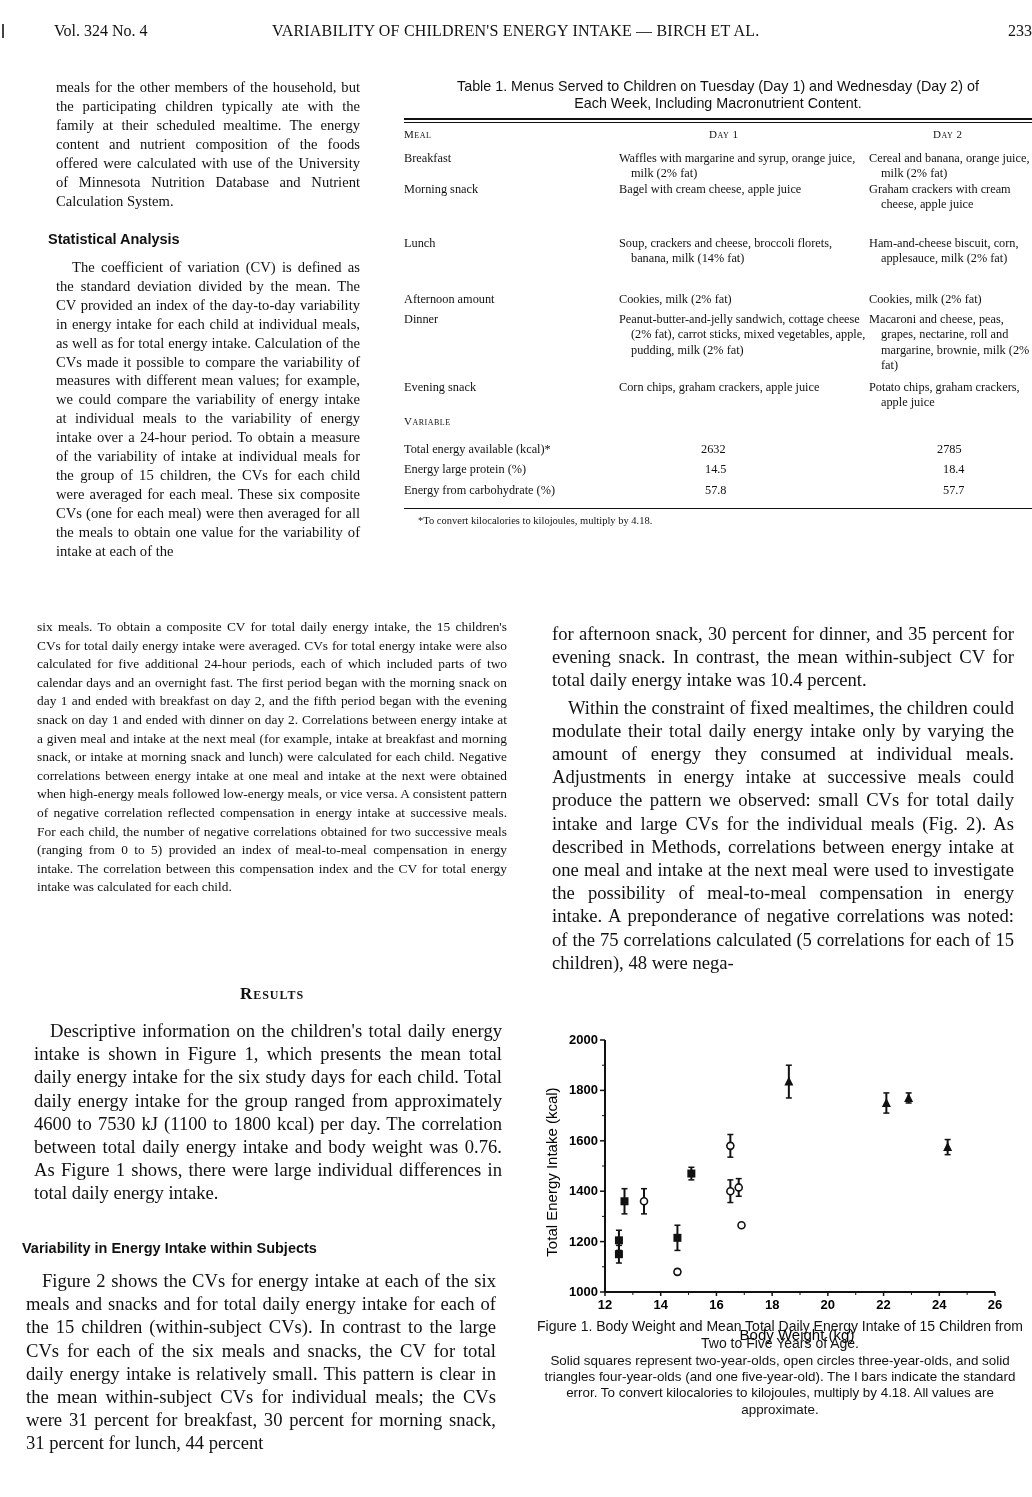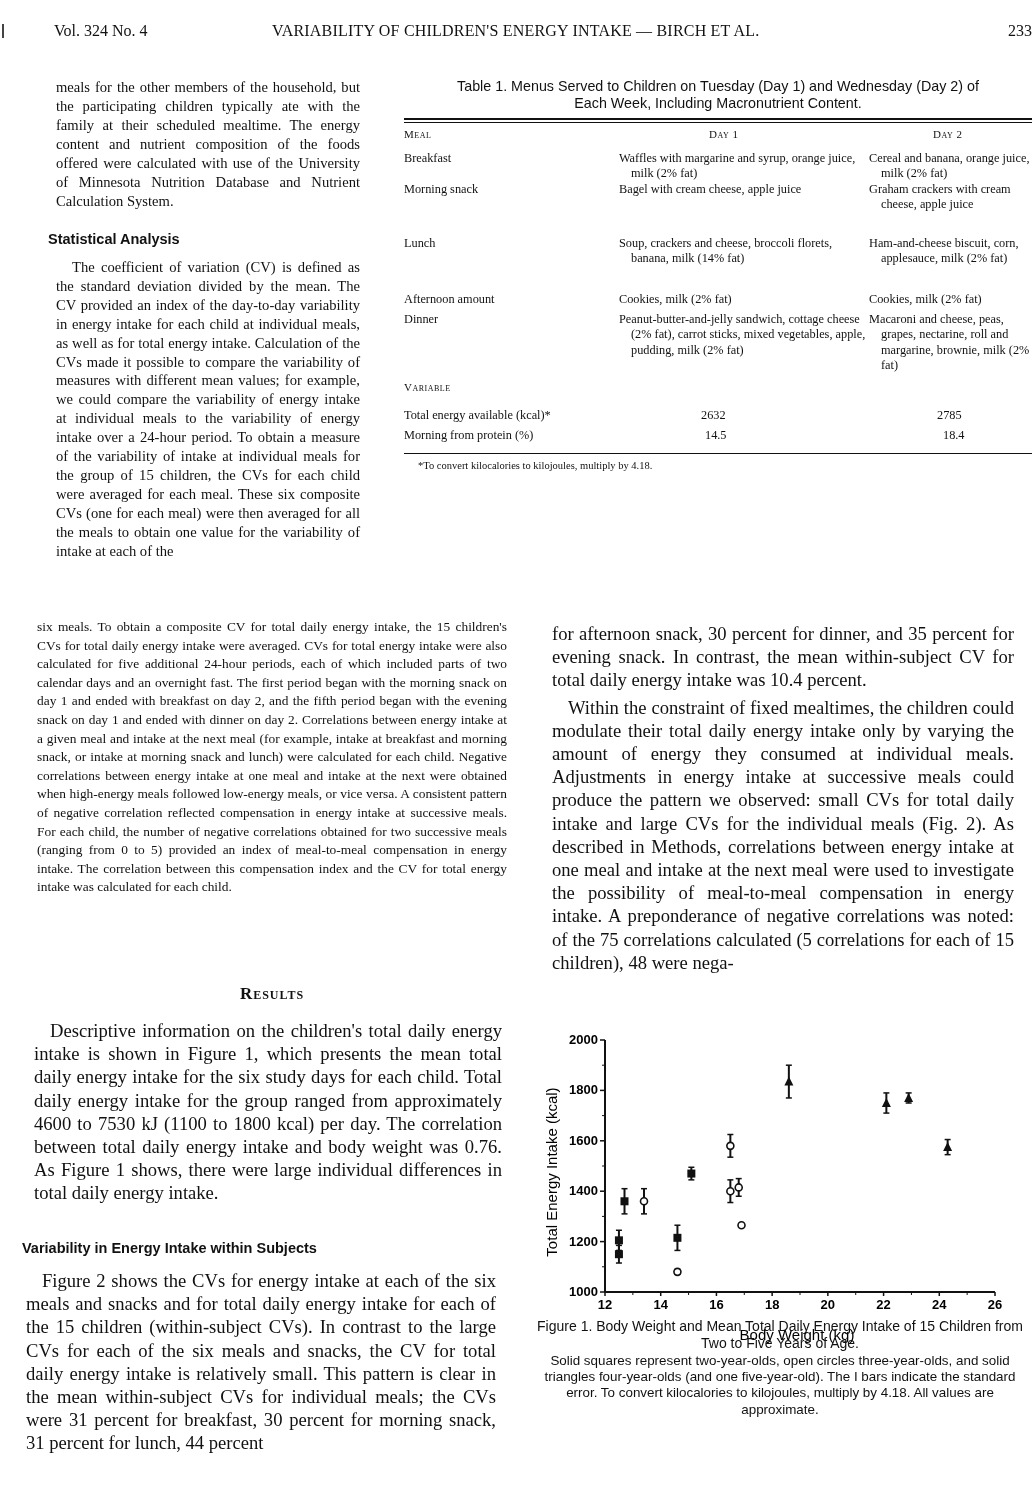--- a/index.html
+++ b/index.html
@@ -107,34 +107,44 @@
       <tr style="height:20px;">
         <td>Afternoon amount</td>
         <td class="hang"><span>Cookies, milk (2% fat)</span></td>
         <td class="hang"><span>Cookies, milk (2% fat)</span></td>
       </tr>
       <tr style="height:68px;">
         <td>Dinner</td>
         <td class="hang"><span>Peanut-butter-and-jelly sandwich, cottage cheese (2% fat), carrot sticks, mixed vegetables, apple, pudding, milk (2% fat)</span></td>
         <td class="hang"><span>Macaroni and cheese, peas, grapes, nectarine, roll and margarine, brownie, milk (2% fat)</span></td>
       </tr>
+      <tr style="height:34px;">
+        <td>Evening snack</td>
+        <td class="hang"><span>Corn chips, graham crackers, apple juice</span></td>
+        <td class="hang"><span>Potato chips, graham crackers, apple juice</span></td>
+      </tr>
       <tr style="height:28px;">
         <td class="th-sc">Variable</td>
         <td></td>
           <td></td>
       </tr>
       <tr style="height:20px;">
         <td>Total energy available (kcal)*</td>
         <td style="padding-left:82px;">2632</td>
         <td style="padding-left:68px;">2785</td>
       </tr>
       <tr style="height:21px;">
-        <td>Morning from protein (%)</td>
+        <td>Energy large protein (%)</td>
         <td style="padding-left:86px;">14.5</td>
         <td style="padding-left:74px;">18.4</td>
+      </tr>
+      <tr style="height:21px;">
+        <td>Energy from carbohydrate (%)</td>
+        <td style="padding-left:86px;">57.8</td>
+        <td style="padding-left:74px;">57.7</td>
       </tr>
     </tbody>
   </table>
   <div class="rule-single" style="margin-top:4px;"></div>
   <div class="footnote" style="margin-top:6px; padding-left:14px;">*To convert kilocalories to kilojoules, multiply by 4.18.</div>
 </div>
 
 <div class="abs" style="left:548px; top:618px; width:470px;">
   <p class="serif-big">for afternoon snack, 30 percent for dinner, and 35 percent for evening snack. In contrast, the mean within-subject CV for total daily energy intake was 10.4 percent.</p>
   <p class="serif-big indent">Within the constraint of fixed mealtimes, the children could modulate their total daily energy intake only by varying the amount of energy they consumed at individual meals. Adjustments in energy intake at successive meals could produce the pattern we observed: small CVs for total daily intake and large CVs for the individual meals (Fig. 2). As described in Methods, correlations between energy intake at one meal and intake at the next meal were used to investigate the possibility of meal-to-meal compensation in energy intake. A preponderance of negative correlations was noted: of the 75 correlations calculated (5 correlations for each of 15 children), 48 were nega-</p>

